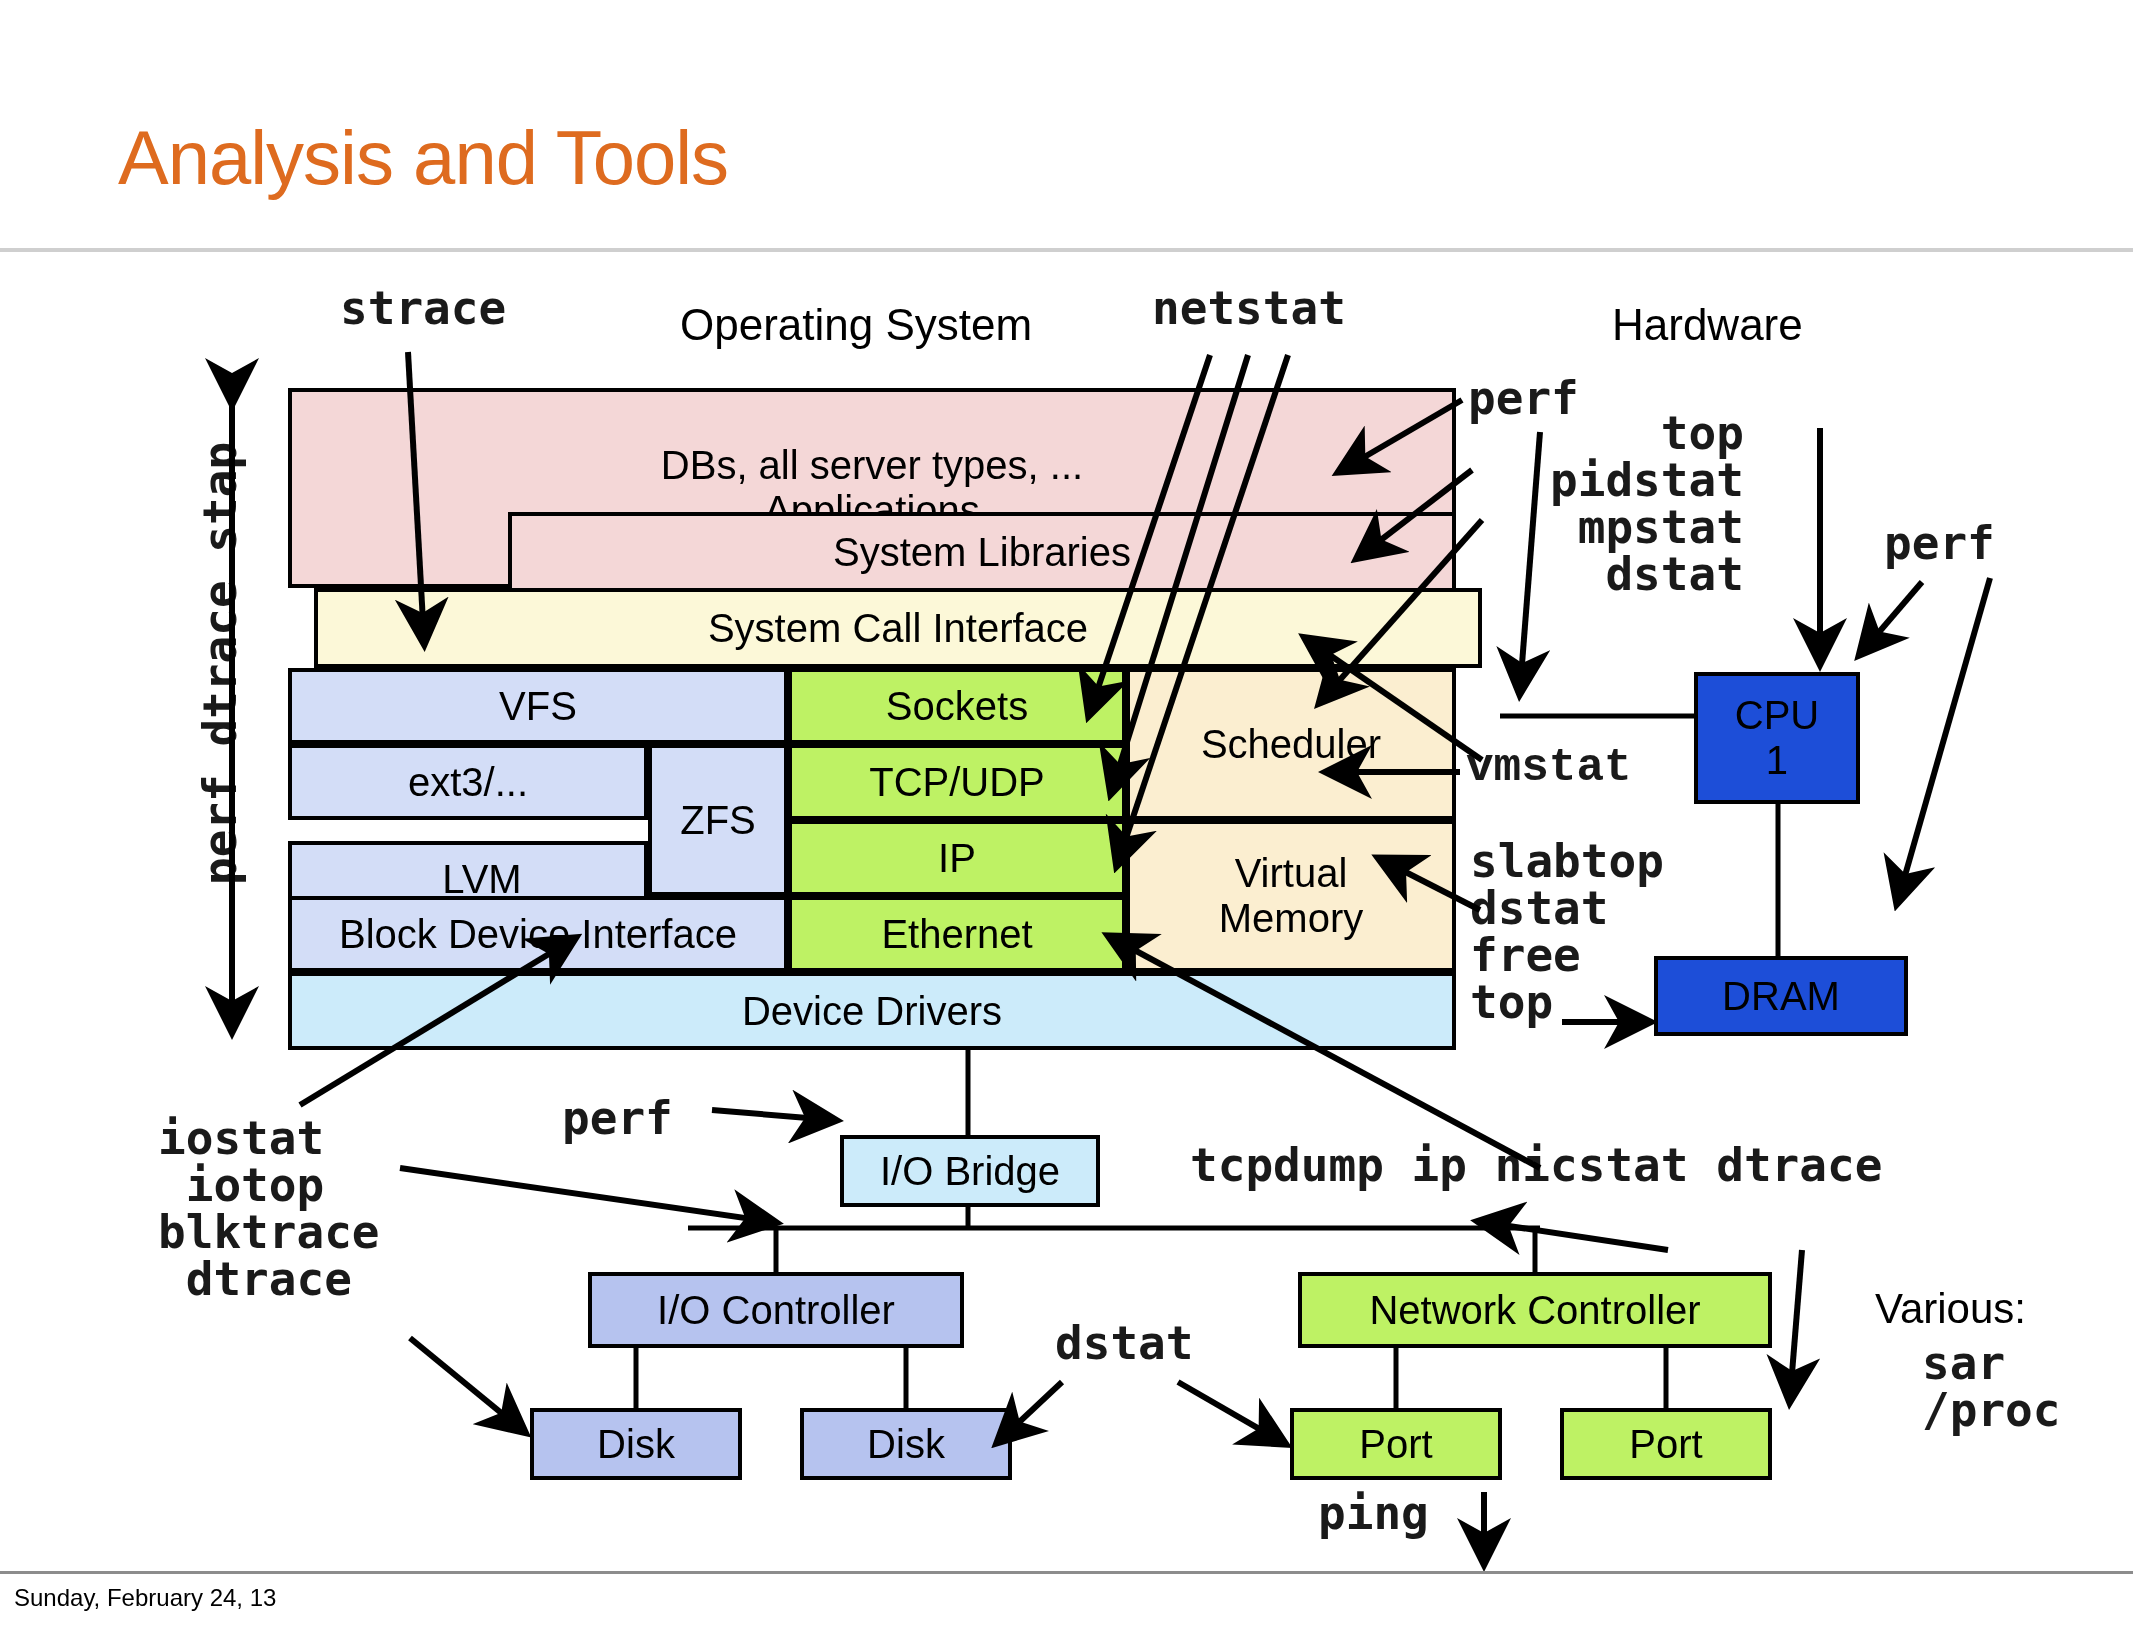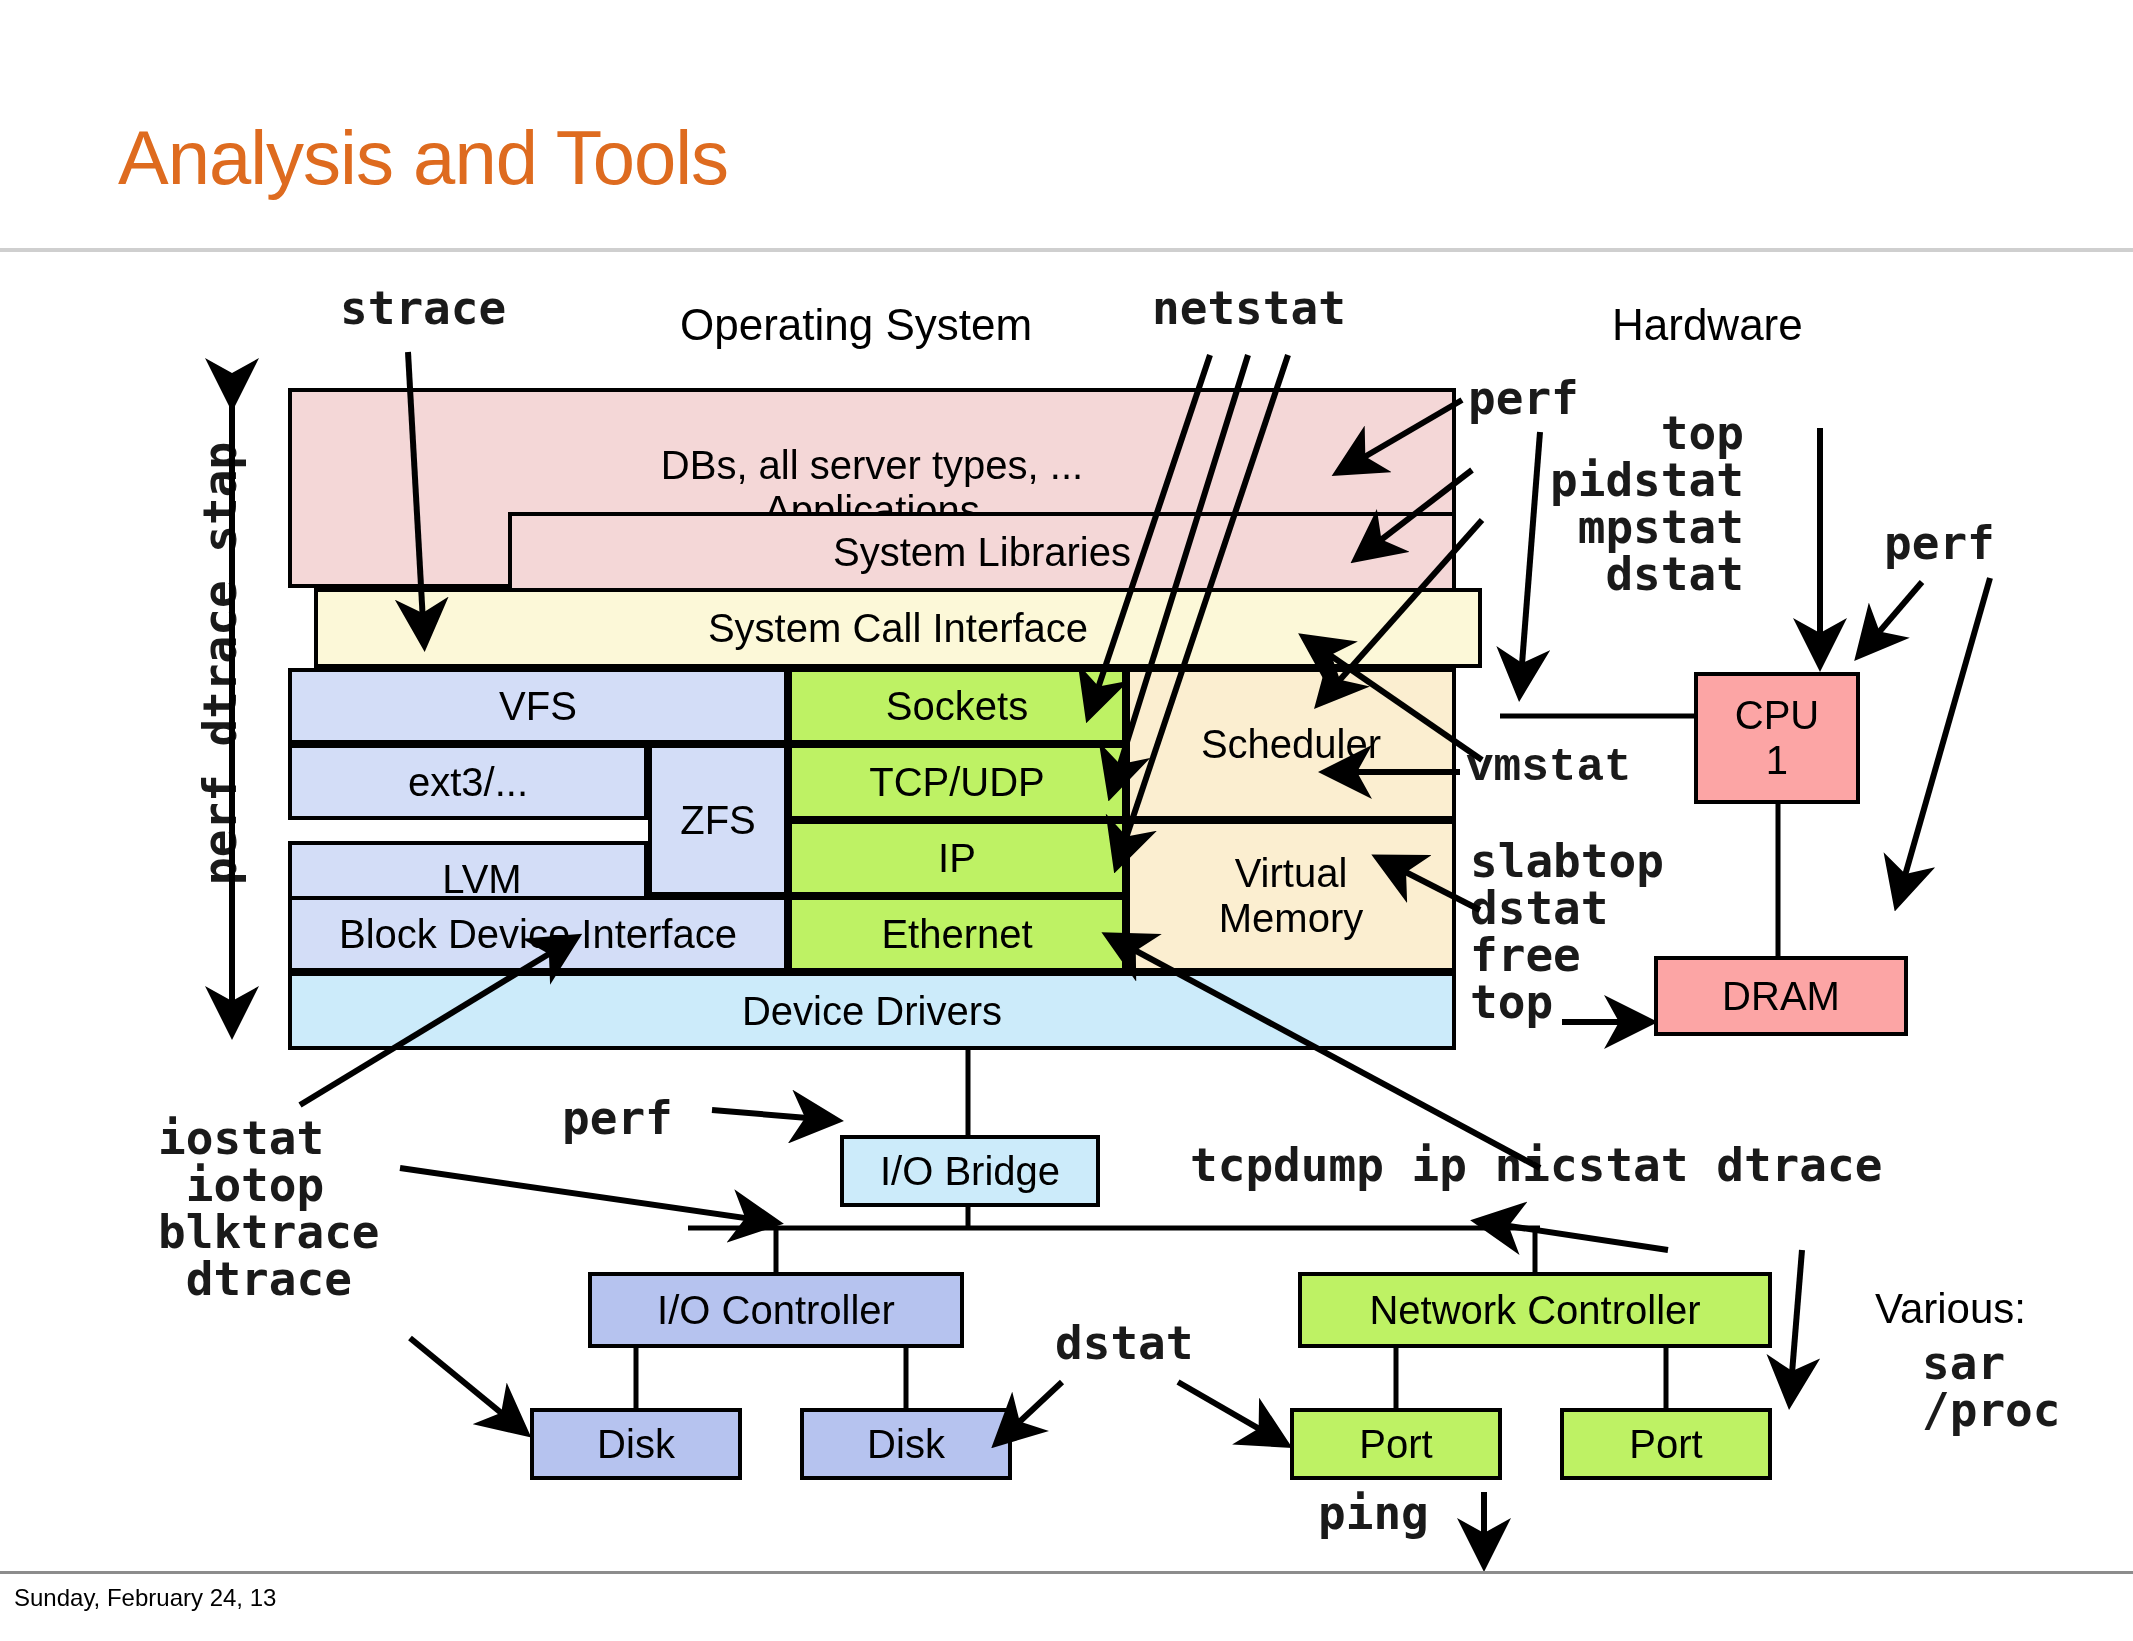--- a/index.html
+++ b/index.html
@@ -36,21 +36,21 @@
   .box{position:absolute; box-sizing:border-box; border:4px solid #000;
        display:flex; align-items:center; justify-content:center;
        text-align:center; font-size:40px; line-height:1.12;
        font-family:"Liberation Sans",sans-serif; color:#000;}
   .pink   {background:#f4d7d7;}
   .yellow {background:#fcf8d8;}
   .blue   {background:#d3ddf7;}
   .green  {background:#bef264;}
   .cream  {background:#fbeed0;}
   .ltblue {background:#ccebfa;}
-  .tan    {background:#fca5a5;}
+  .tan    {background:#1d4ed8;}
   .lav    {background:#b6c3ef;}
 
   svg.ov{position:absolute;left:0;top:0;width:2133px;height:1641px;
          pointer-events:none;}
   .ln{stroke:#000;stroke-width:6;fill:none;}
   .ln-thin{stroke:#000;stroke-width:5;fill:none;}
 
   
   #left-axis-label{
     position:absolute; left:-60px; top:640px; width:560px;

